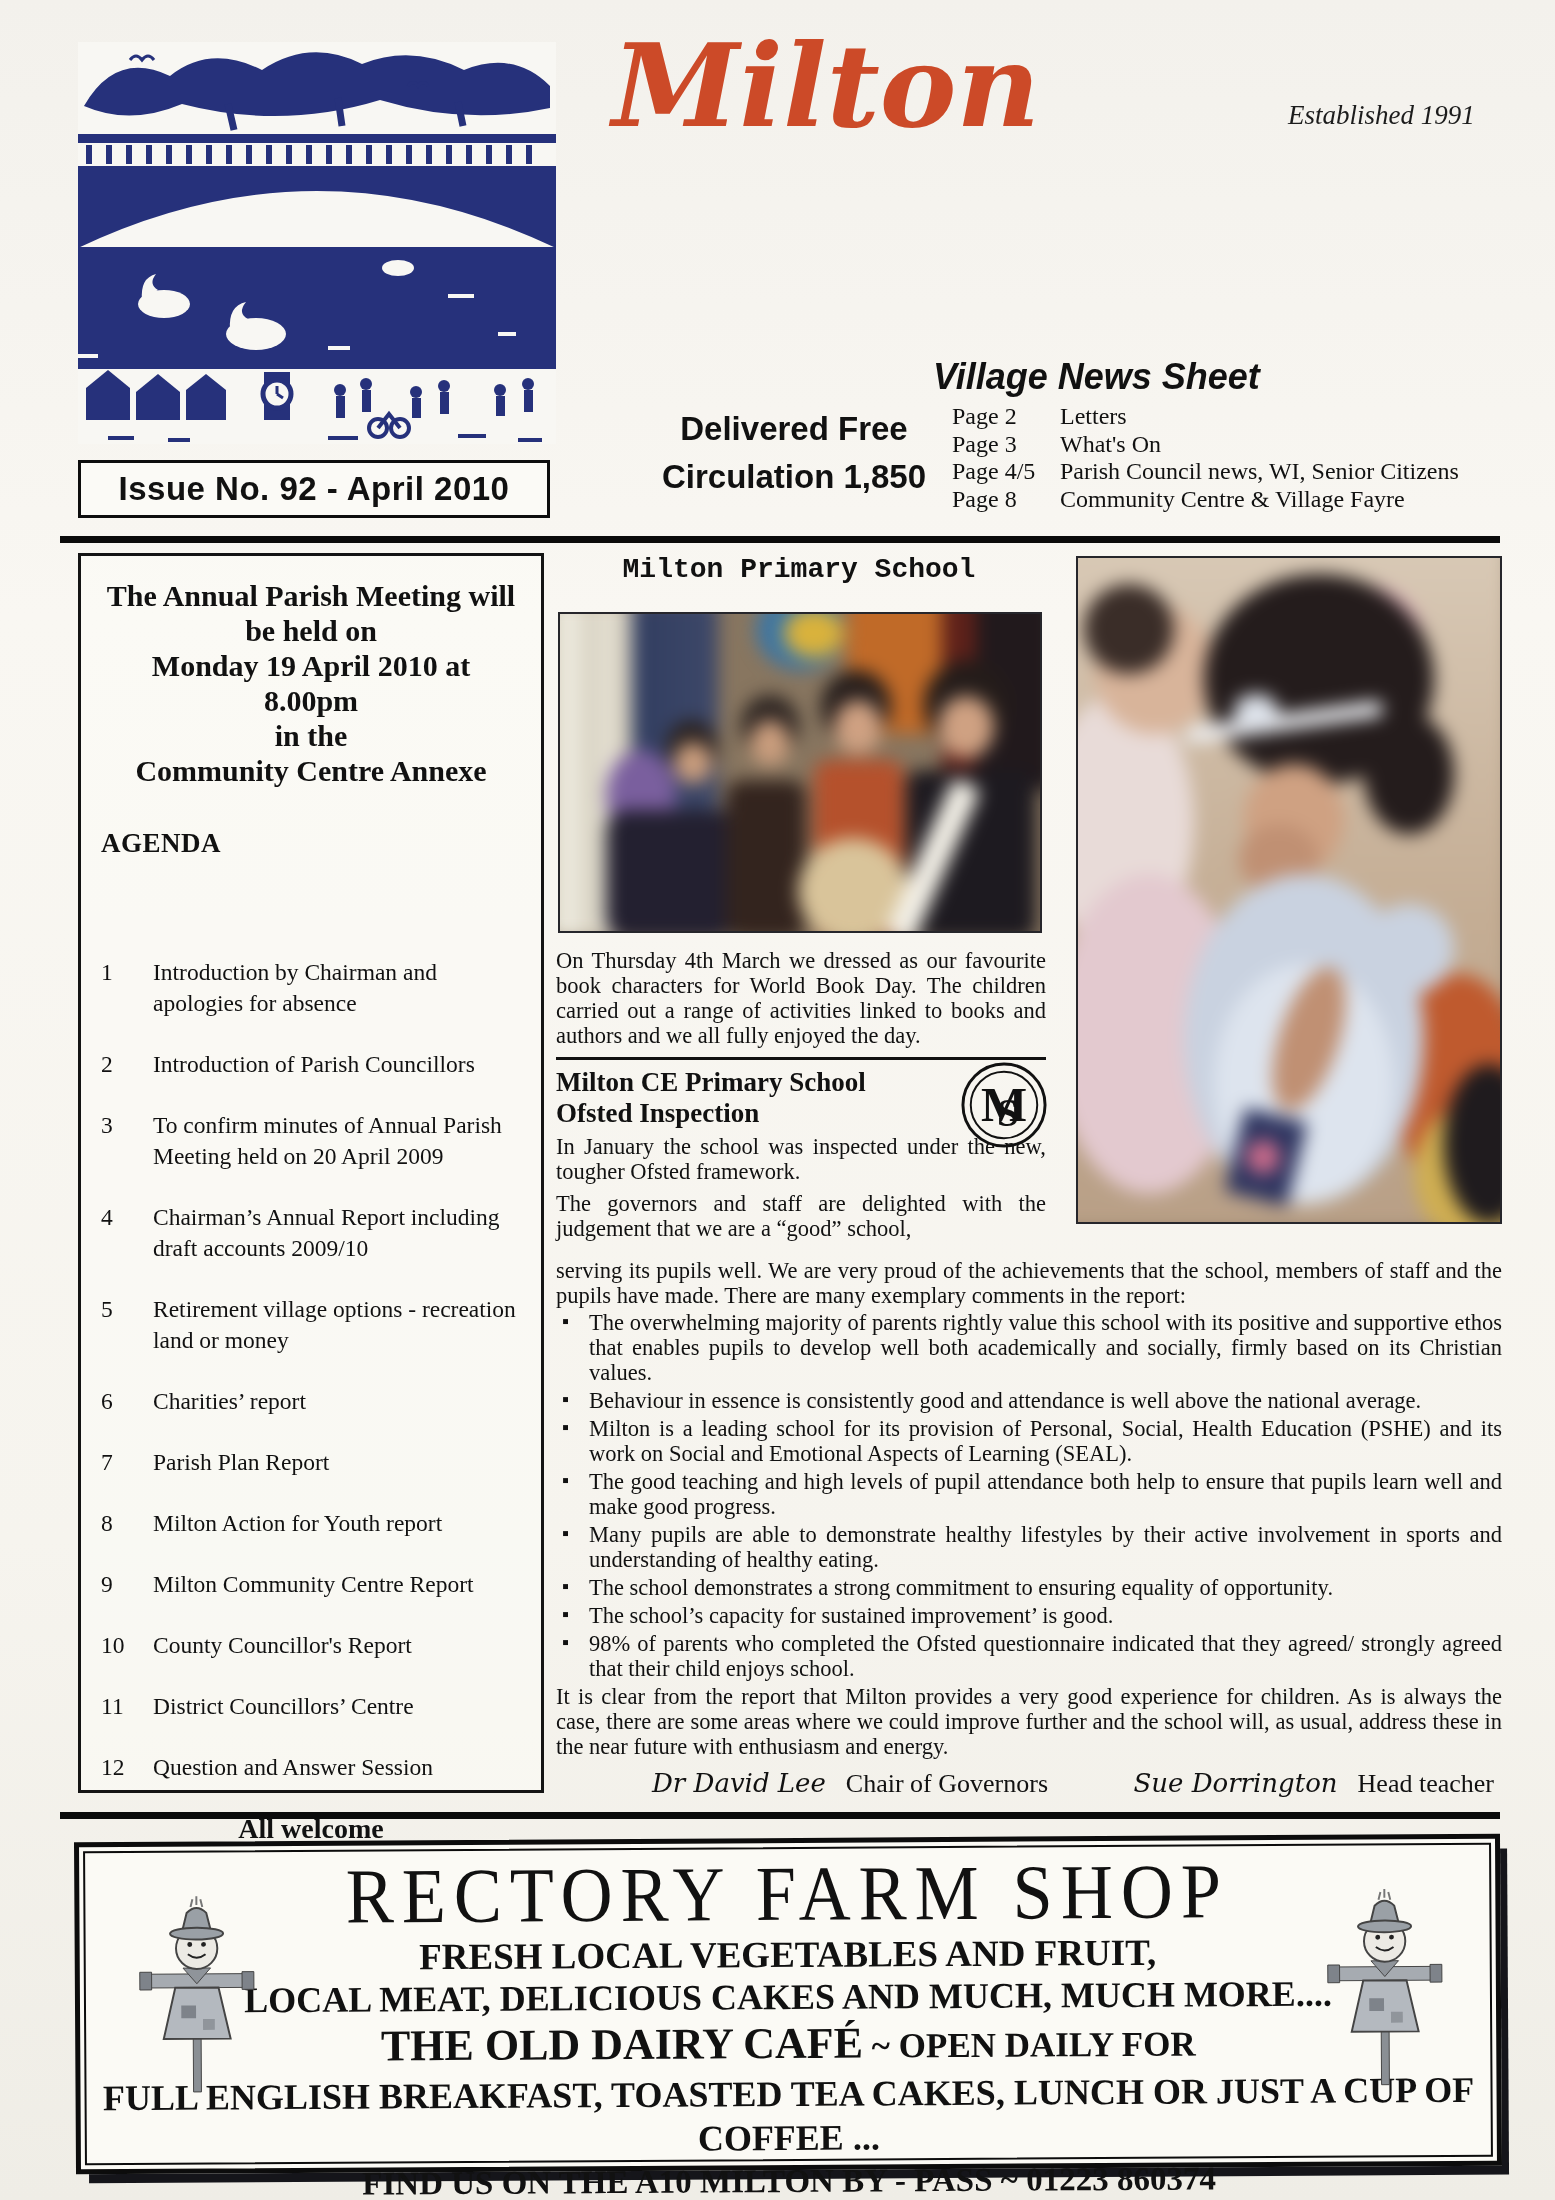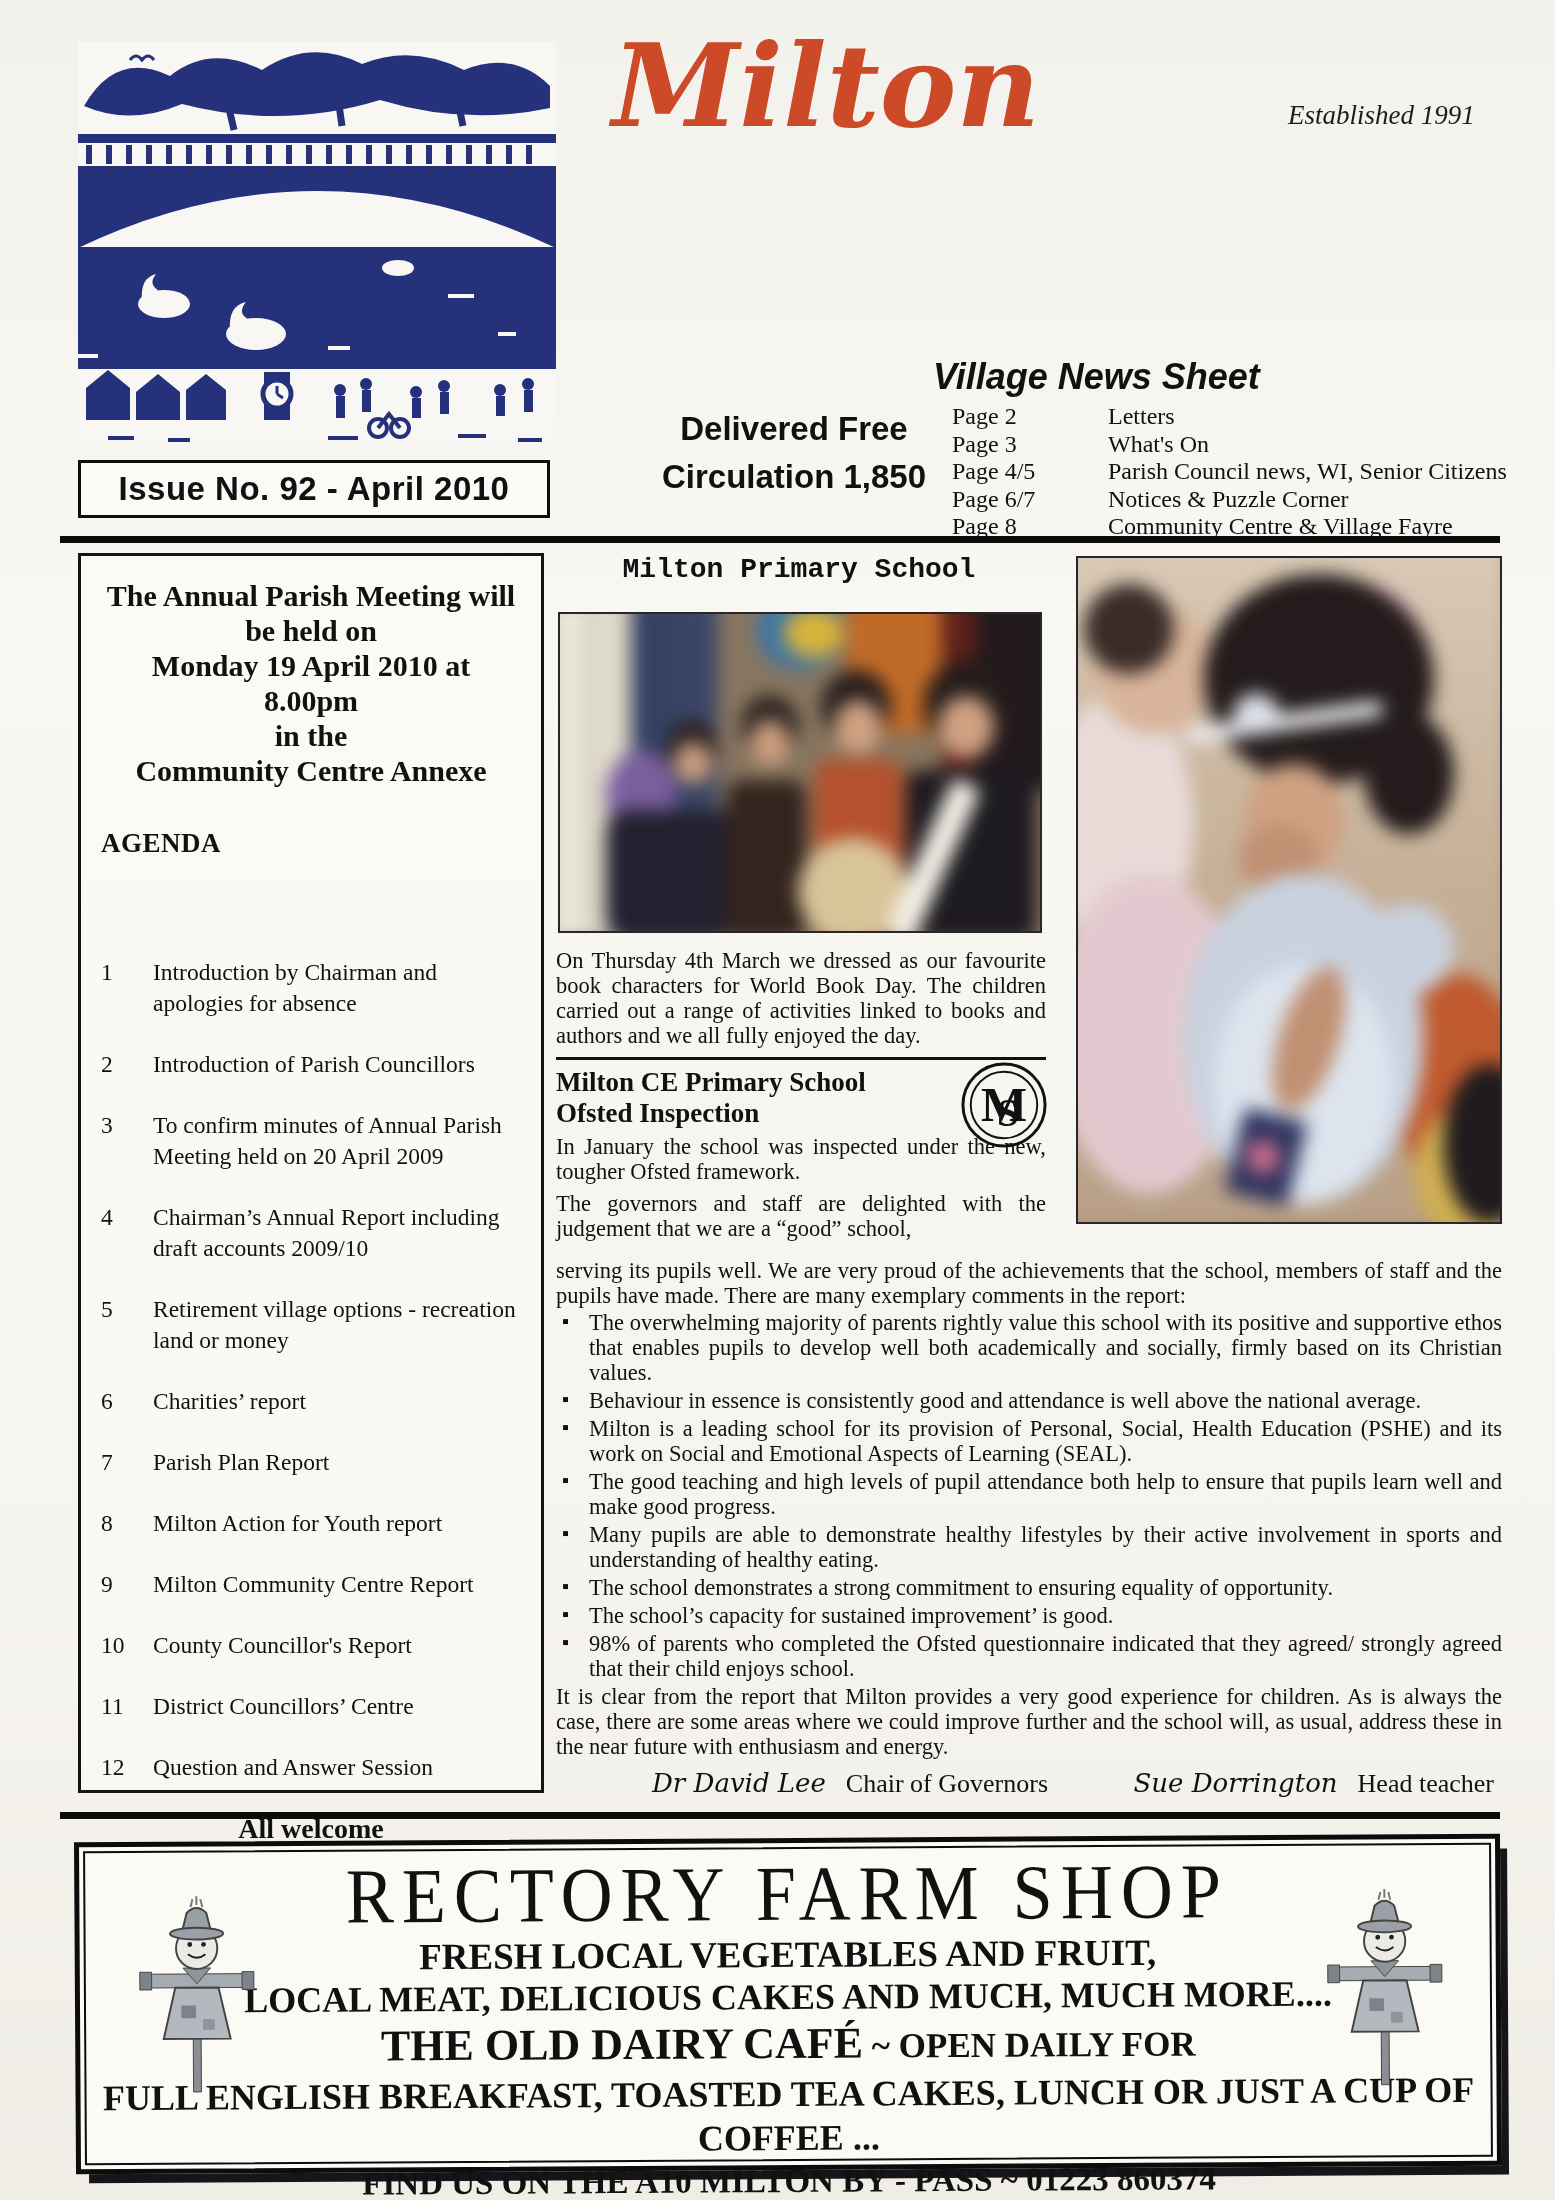--- a/index.html
+++ b/index.html
@@ -30,21 +30,21 @@
   .established { position:absolute; left:1288px; top:100px; font-style:italic; font-size:27px; color:#1c1c1c; }
   .delivered-block {
     position:absolute; left:606px; top:405px; width:376px; text-align:center;
     font-family:"Liberation Sans", sans-serif; font-weight:bold; font-size:33px; line-height:48px;
   }
   .news-sheet {
     position:absolute; left:933px; top:356px;
     font-family:"Liberation Sans", sans-serif; font-weight:bold; font-style:italic; font-size:36px;
   }
   .contents { position:absolute; left:952px; top:403px; font-size:24px; line-height:27.5px; }
-  .contents .row { display:grid; grid-template-columns:108px auto;gap:48px; }
+  .contents .row { display:grid; grid-template-columns:108px auto; }
   .rule-1 { position:absolute; left:60px; top:536px; width:1440px; height:7px; background:#0b0b0b; }
   .rule-2 { position:absolute; left:60px; top:1812px; width:1440px; height:7px; background:#0b0b0b; }
 
   
   .agenda-box {
     position:absolute; left:78px; top:553px; width:466px; height:1240px;
     border:3px solid #141414; background:rgba(252,251,247,.6); padding:22px 20px 14px 20px;
   }
   .meeting-head { text-align:center; font-weight:bold; font-size:30px; line-height:35px; }
   .agenda-label { margin-top:40px; font-weight:bold; font-size:27px; letter-spacing:.5px; }
@@ -208,24 +208,20 @@
       <span>Page 2</span>
       <span>Letters</span>
     </div>
     <div class="row">
       <span>Page 3</span>
       <span>What's On</span>
     </div>
     <div class="row">
       <span>Page 4/5</span>
       <span>Parish Council news, WI, Senior Citizens</span>
-    </div>
-    <div class="row">
-      <span>Page 6/7</span>
-      <span>Notices &amp; Puzzle Corner</span>
     </div>
     <div class="row">
       <span>Page 8</span>
       <span>Community Centre &amp; Village Fayre</span>
     </div>
   </div>
 
   <div class="rule-1"></div>
 
   <div class="agenda-box">

